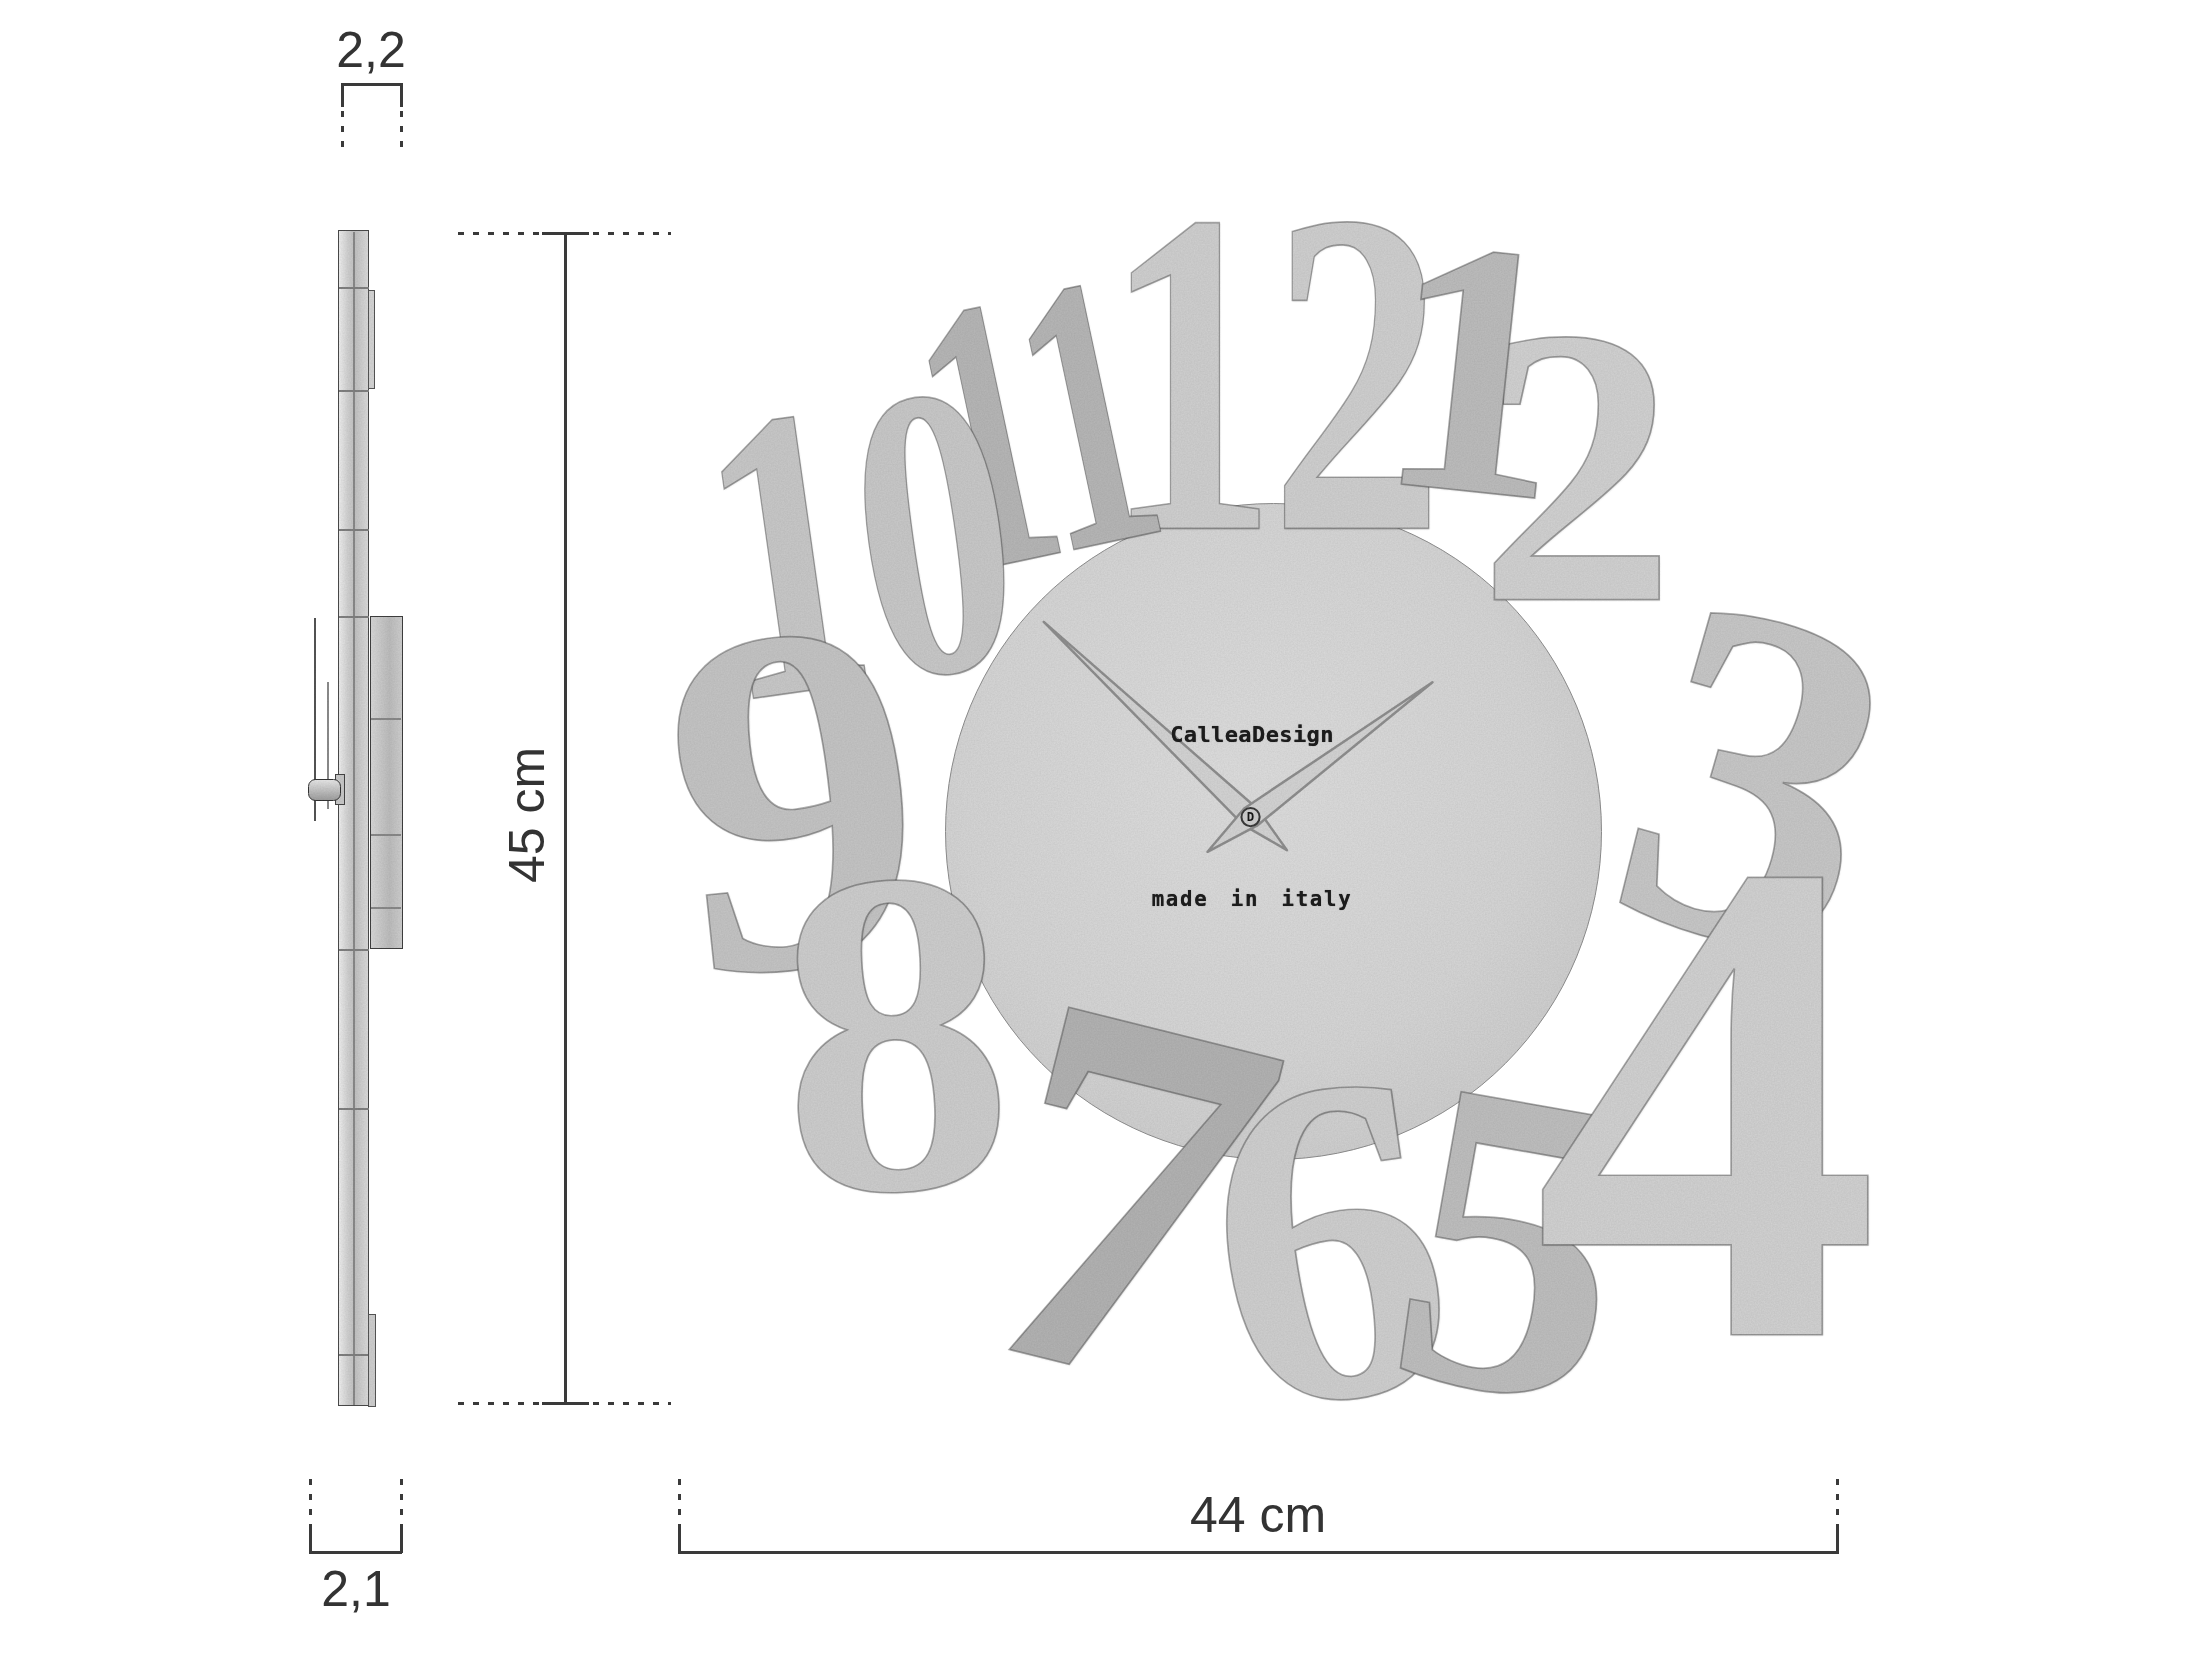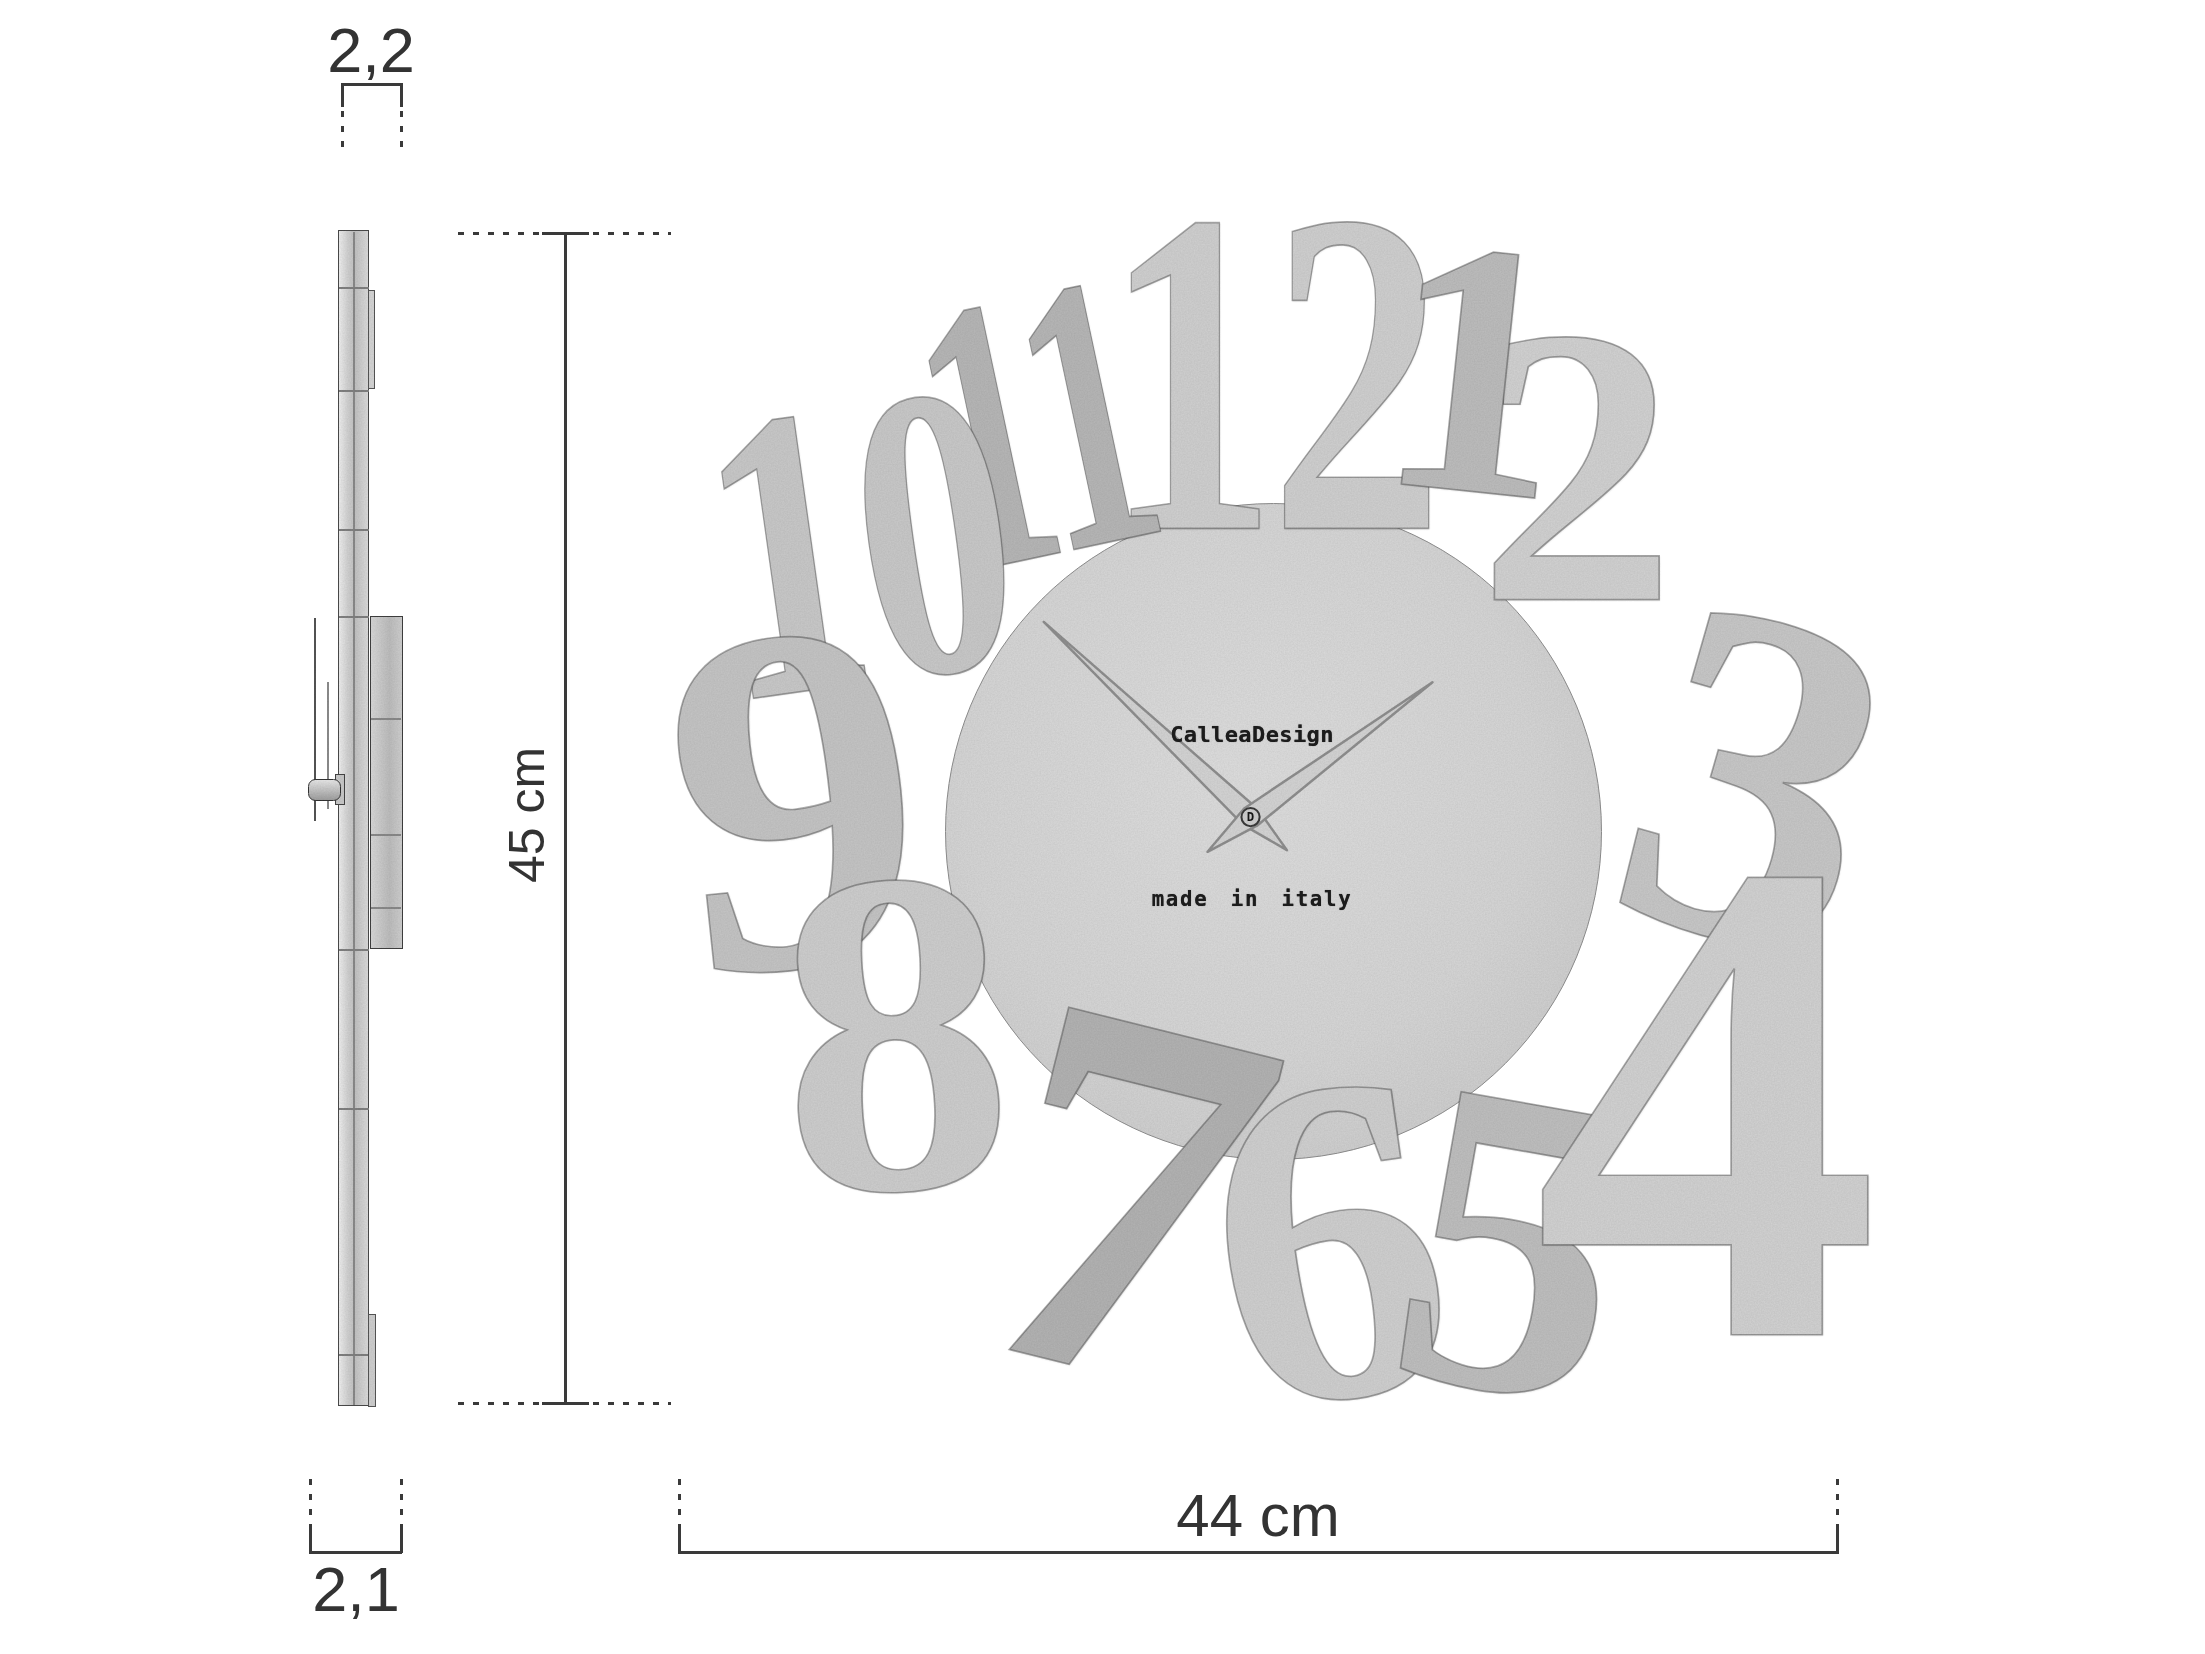--- a/index.html
+++ b/index.html
@@ -4,21 +4,21 @@
 <style>
   html,body{margin:0;padding:0;background:#ffffff;}
   #canvas{position:relative;width:2205px;height:1654px;background:#ffffff;overflow:hidden;
           font-family:"Liberation Sans",sans-serif;}
   .hline{position:absolute;height:2.5px;background:#3a3a3a;}
   .vline{position:absolute;width:2.5px;background:#3a3a3a;}
   .vdot{position:absolute;width:2.5px;
         background-image:repeating-linear-gradient(to bottom,#3a3a3a 0 5.8px,transparent 5.8px 15px);}
   .hdot{position:absolute;height:2.5px;
         background-image:repeating-linear-gradient(to right,#3a3a3a 0 5.8px,transparent 5.8px 15px);}
-  .dim-label{position:absolute;color:#333;font-size:63px;transform:translate(-50%,-50%);white-space:nowrap;}
+  .dim-label{position:absolute;color:#333;font-size:50px;transform:translate(-50%,-50%);white-space:nowrap;}
 
   
   .side-view{position:absolute;inset:0;filter:url(#grain);}
   .plate{position:absolute;left:338px;top:230px;width:31px;height:1176px;
          background:linear-gradient(90deg,#efefef 0%,#d2d2d2 30%,#c2c2c2 55%,#dcdcdc 100%);
          border:1.7px solid #4a4a4a;box-sizing:border-box;}
   .plate-seam-v{position:absolute;left:353px;top:232px;width:1.7px;height:1173px;background:#8a8a8a;}
   .plate-seam-h{position:absolute;left:339px;width:30px;height:1.7px;background:#808080;}
   .movement-box{position:absolute;left:370px;top:616px;width:33px;height:333px;
          background:linear-gradient(90deg,#d8d8d8 0%,#bdbdbd 60%,#cfcfcf 100%);
@@ -113,21 +113,21 @@
   <div class="vline" style="left:309px;top:1529px;height:24px"></div>
   <div class="vline" style="left:400px;top:1529px;height:24px"></div>
   <div class="hline" style="left:309px;top:1551px;width:93px"></div>
   <div class="dim-label" style="left:356px;top:1589px">2,1</div>
 
   <div class="vdot" style="left:678px;top:1479px;height:49px"></div>
   <div class="vdot" style="left:1836px;top:1479px;height:49px"></div>
   <div class="vline" style="left:678px;top:1528px;height:26px"></div>
   <div class="vline" style="left:1836px;top:1528px;height:26px"></div>
   <div class="hline" style="left:678px;top:1551px;width:1160px"></div>
-  <div class="dim-label" style="left:1258px;top:1515px;font-size:60px">44 cm</div>
+  <div class="dim-label" style="left:1258px;top:1515px;font-size:50px">44 cm</div>
 
   <div class="clock">
     <div class="disc" style="left: 945px; top: 503px; height: 657px; width: 657px;"></div>
     <div class="numerals-layer">
         <span class="numeral" style="left: 1270px; top: 395px; font-size: 463px; color: rgb(208, 208, 208); z-index: 2; transform: translate(-50%, -55%) rotate(0deg) scaleX(0.75);">12</span>
         <span class="numeral" style="left: 1034px; top: 443px; font-size: 389px; color: rgb(183, 183, 183); z-index: 3; transform: translate(-50%, -55%) rotate(-12deg) scaleX(0.62);">11</span>
         <span class="numeral" style="left: 857px; top: 564px; font-size: 414px; color: rgb(201, 201, 201); z-index: 3; transform: translate(-50%, -55%) rotate(-8deg) scaleX(0.75);">10</span>
         <span class="numeral" style="left: 790px; top: 823px; font-size: 496px; color: rgb(197, 197, 197); z-index: 3; transform: translate(-50%, -55%) rotate(-6deg) scaleX(1);">9</span>
         <span class="numeral" style="left: 890px; top: 1055px; font-size: 463px; color: rgb(206, 206, 206); z-index: 3; transform: translate(-50%, -55%) rotate(-3deg) scaleX(1);">8</span>
         <span class="numeral" style="left: 1122px; top: 1220px; font-size: 529px; color: rgb(179, 179, 179); z-index: 4; transform: translate(-50%, -55%) rotate(14deg) scaleX(1);">7</span>

